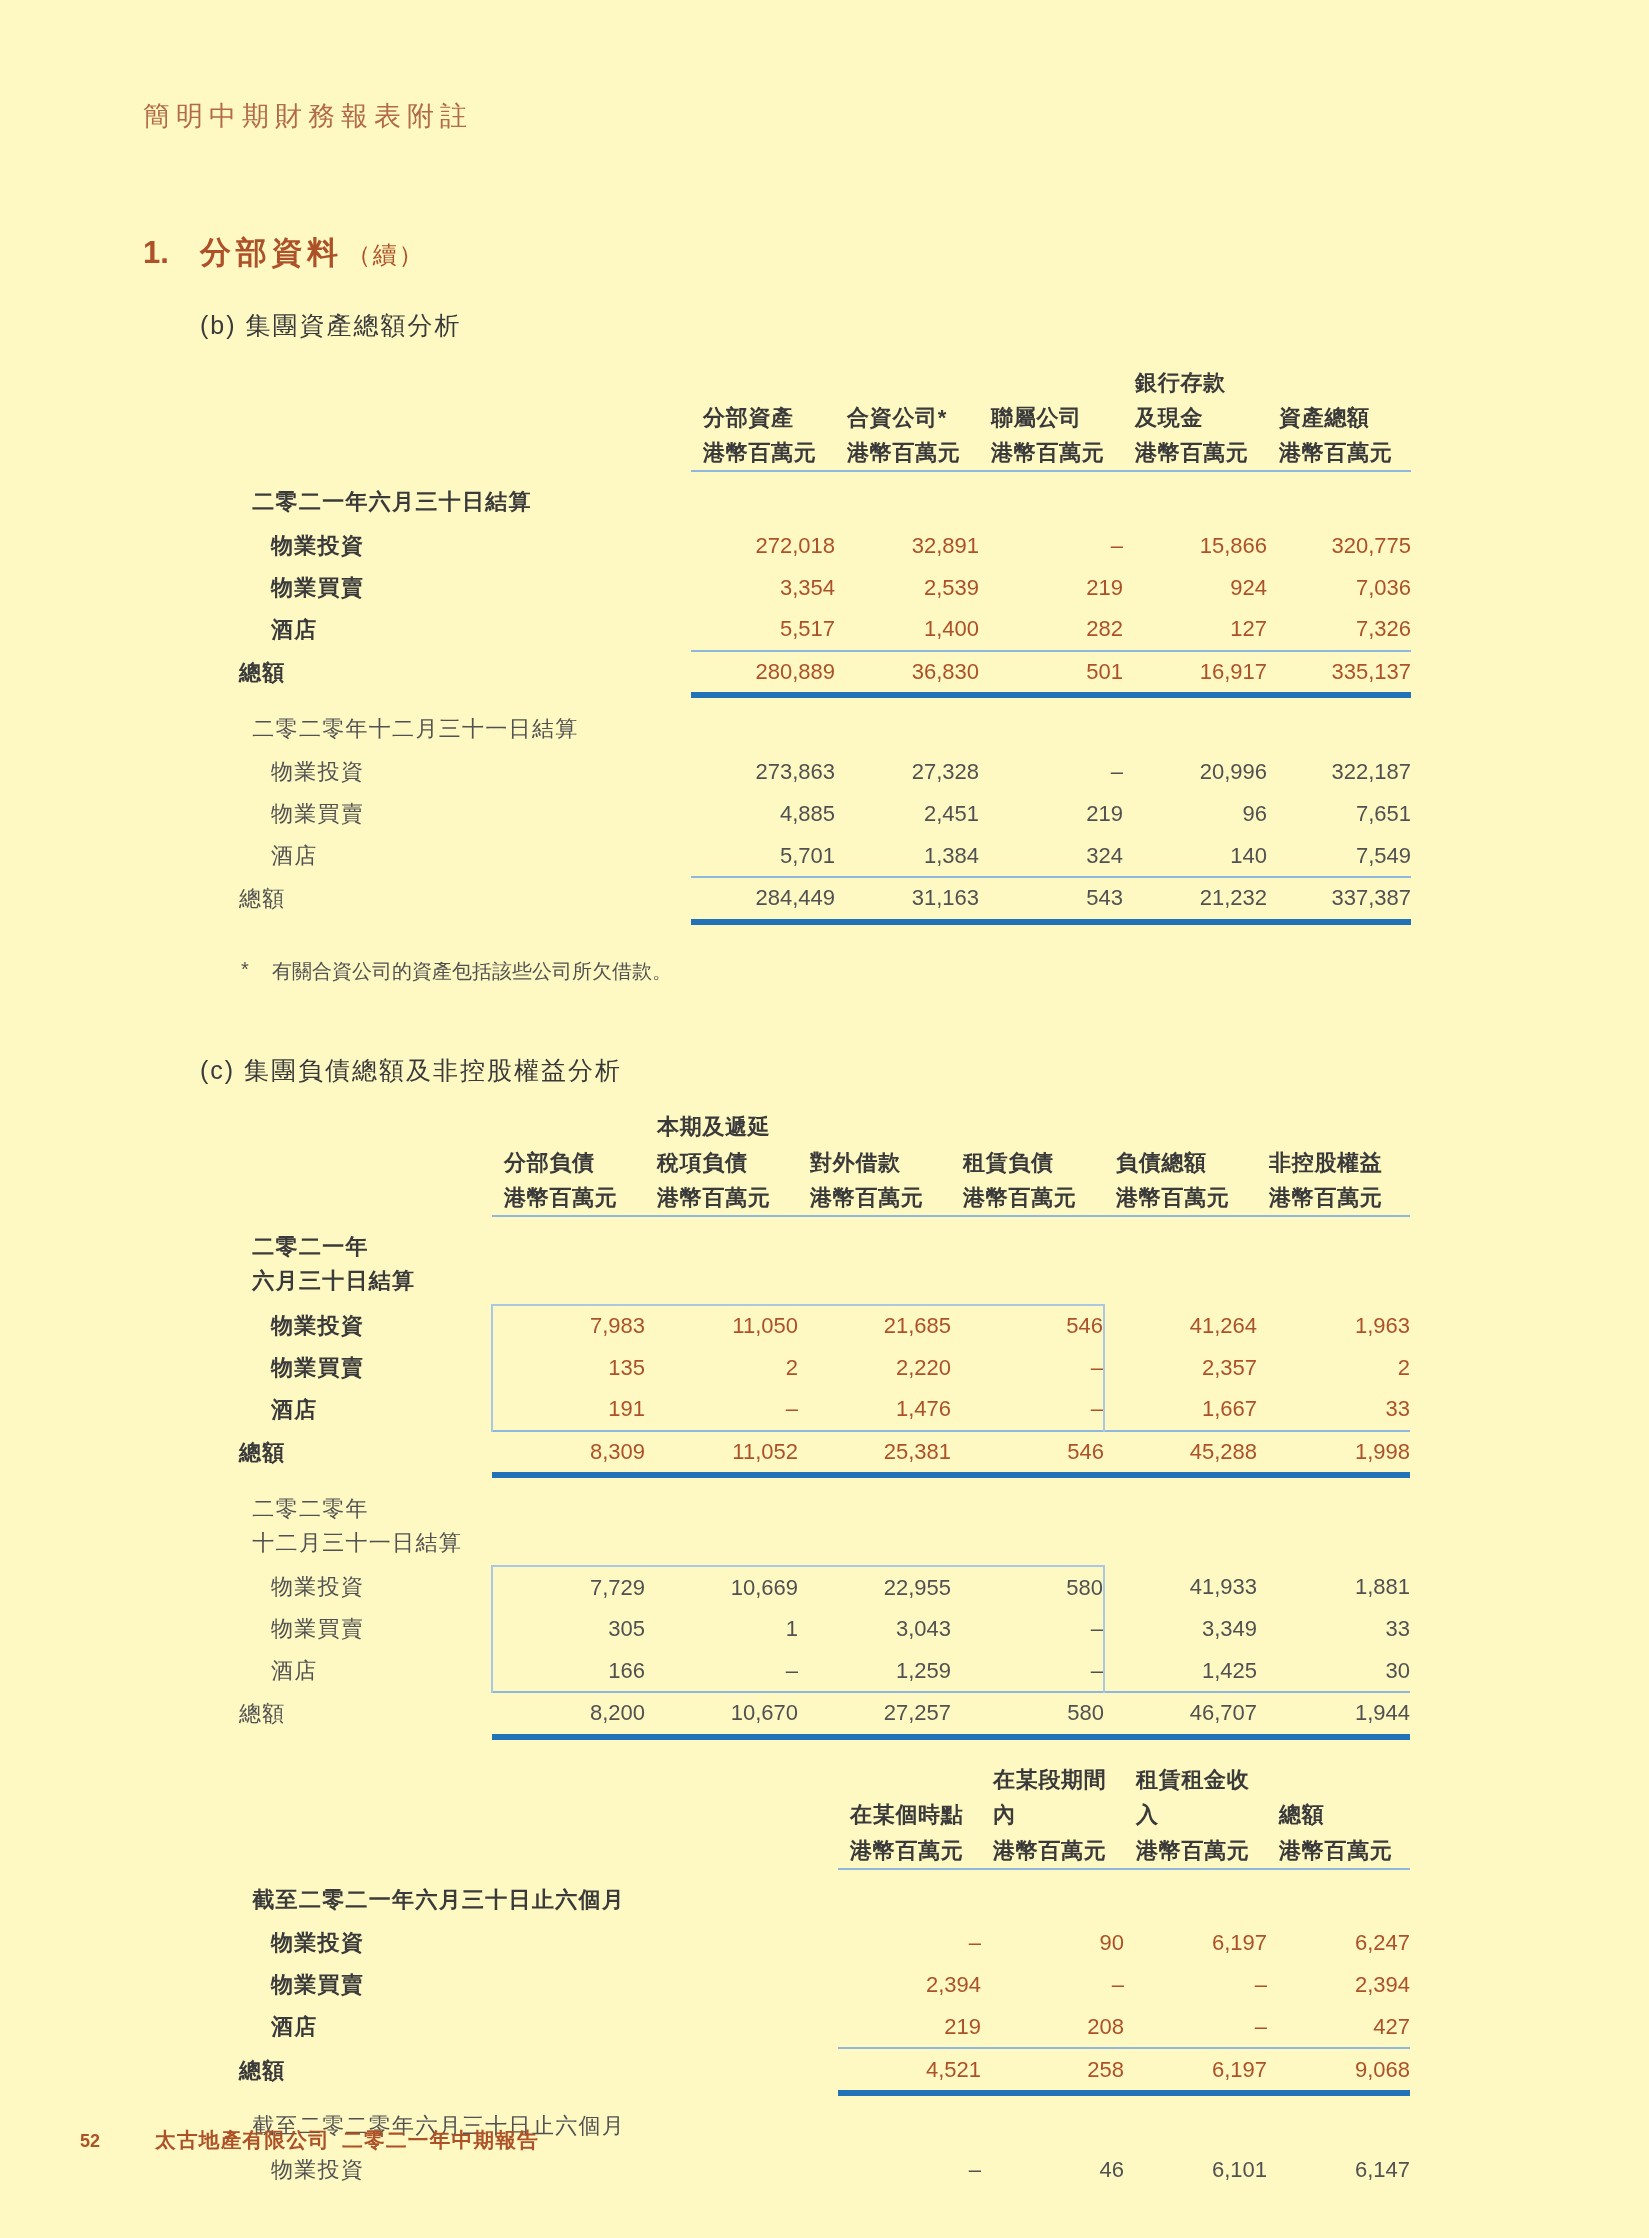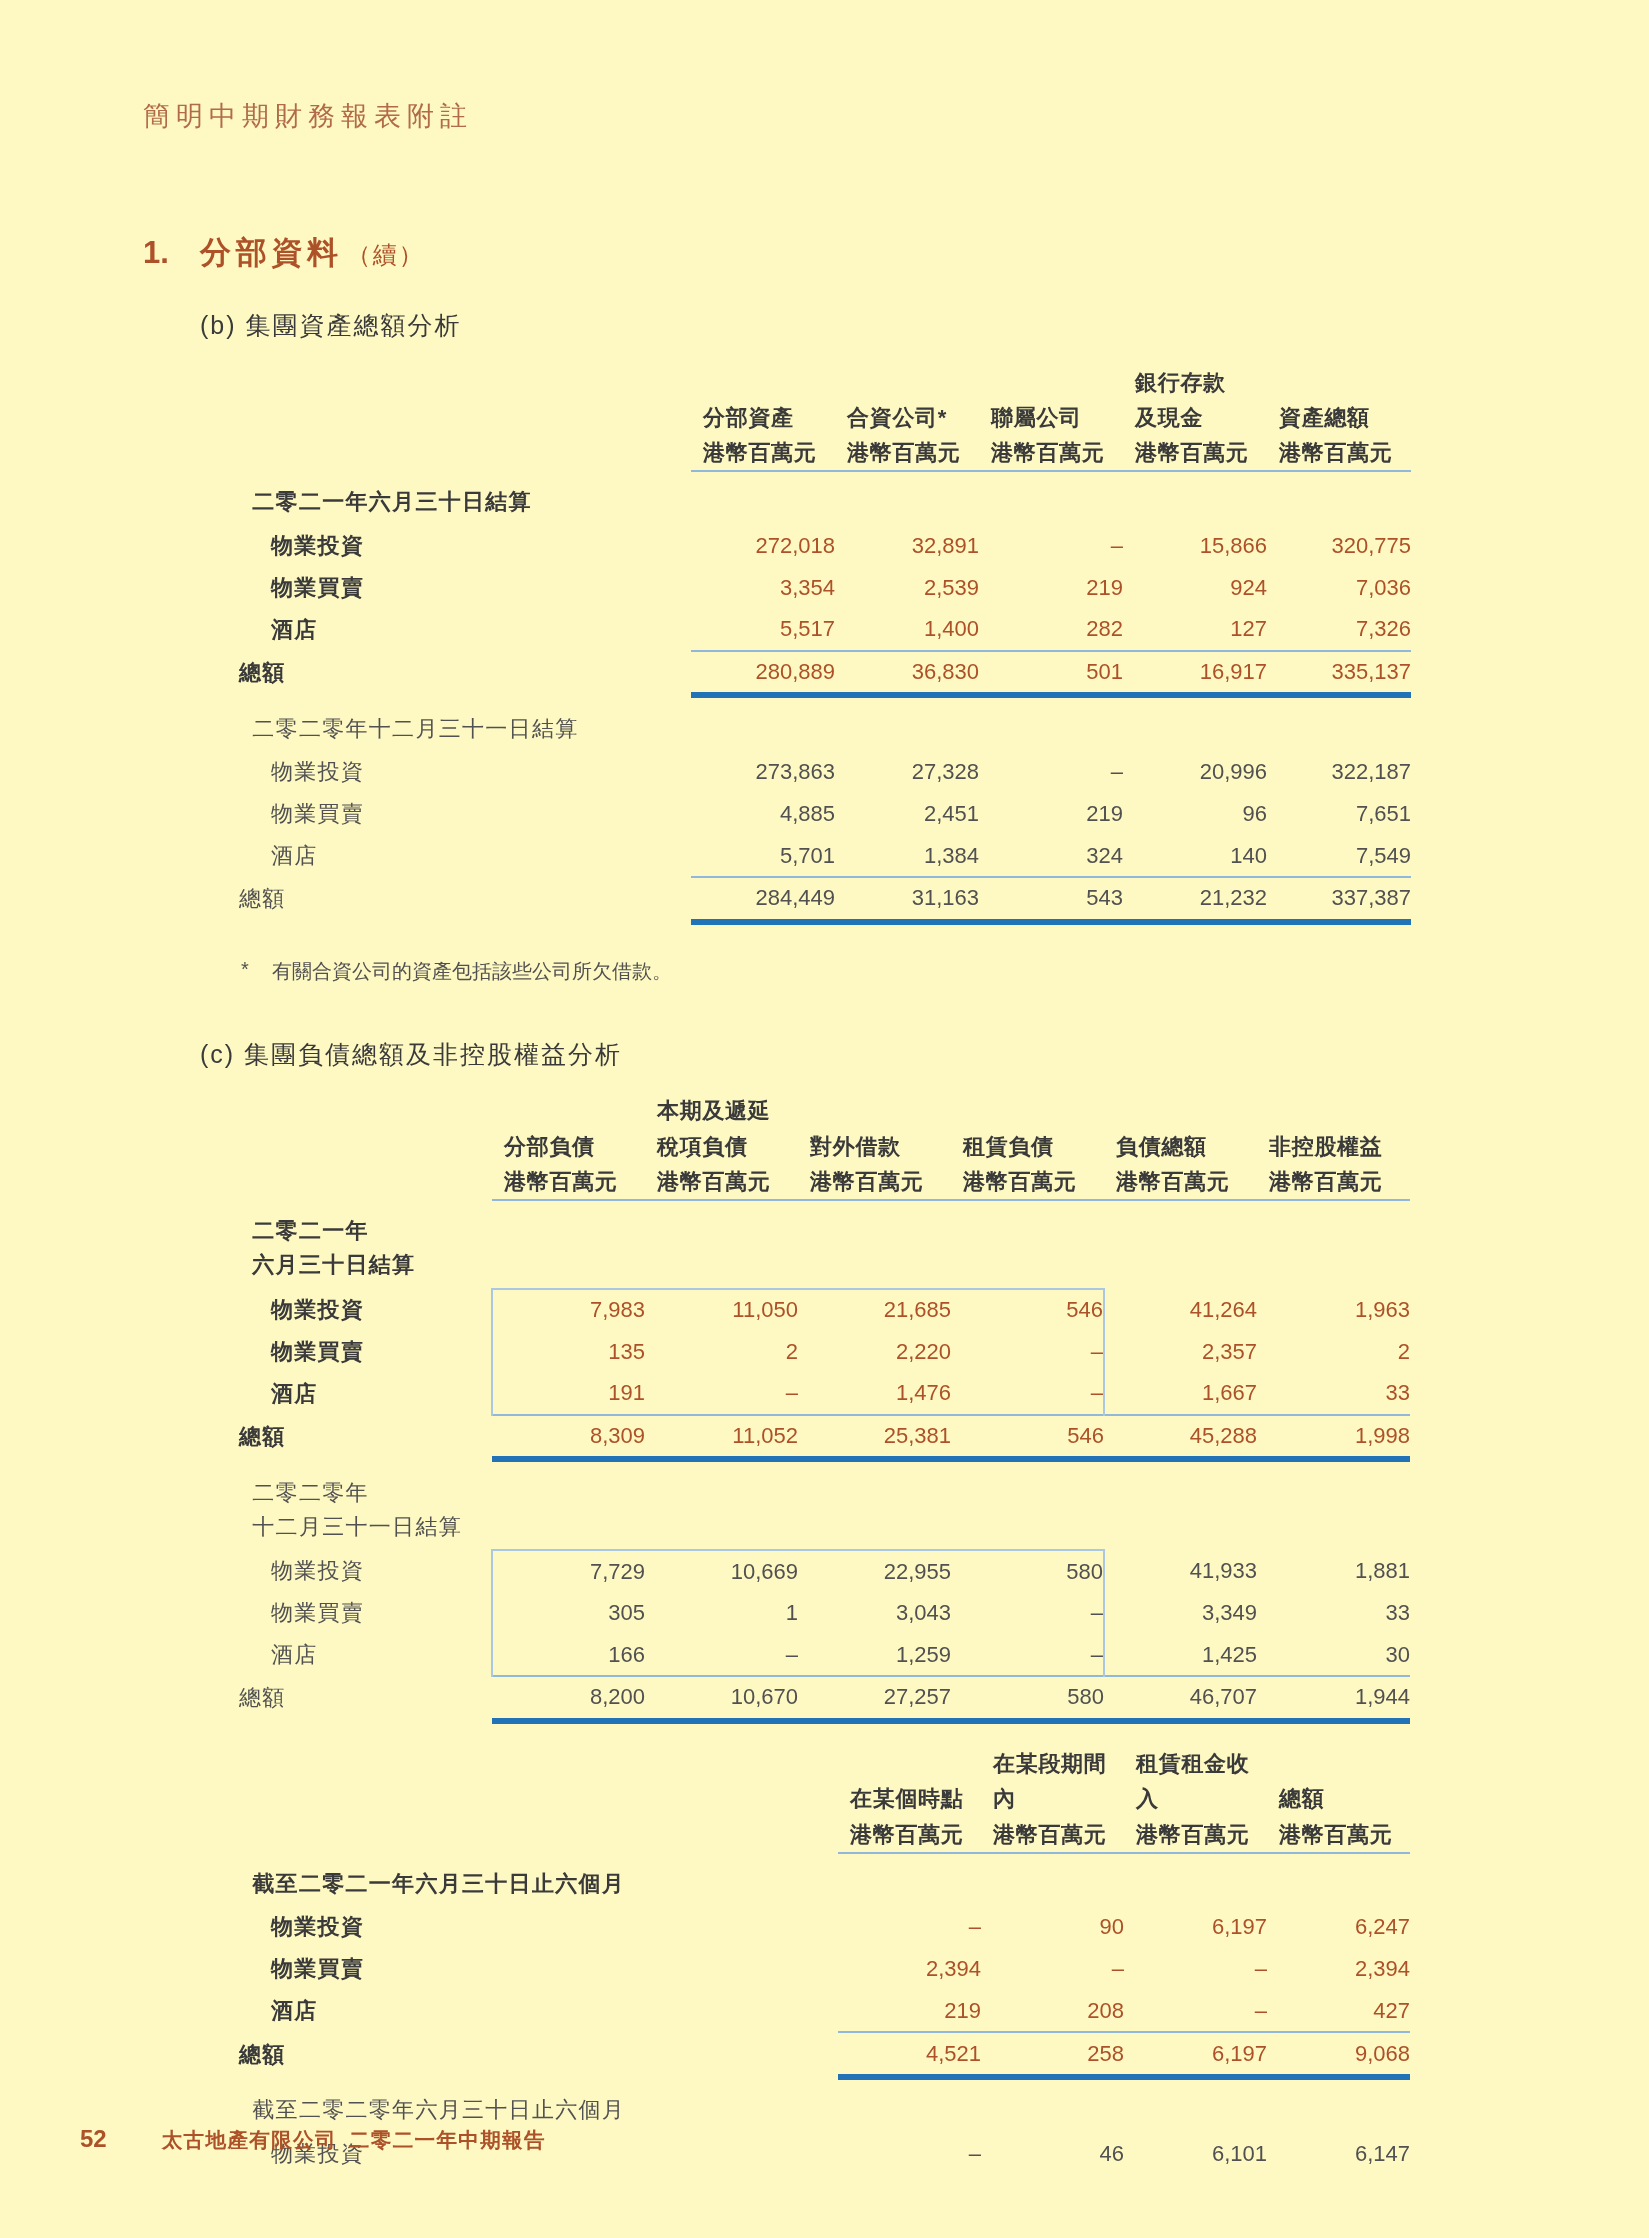--- a/index.html
+++ b/index.html
@@ -46,21 +46,21 @@
     border-top:2px solid var(--line_thin);
     border-bottom:6px solid var(--line_thick);
     padding-top:7.3px; padding-bottom:7.3px;
   }
   td.bt{ border-top:2px solid var(--line_box); }
   td.bl{ border-left:2px solid var(--line_box); }
   td.br{ border-right:2px solid var(--line_box); }
   .footnote{ margin:33px 0 0 241px; font-size:20px; color:var(--text_gray); display:flex; }
   .footnote .mark{ width:31px; }
   .footer{ position:absolute; left:80px; bottom:85px; display:flex; align-items:baseline; }
-  .footer .pageno{ font-size:24px; font-weight:700; color:var(--accent); }
+  .footer .pageno{ font-size:18px; font-weight:700; color:var(--accent); }
   .footer .company{ margin-left:55px; font-size:20.6px; font-weight:700; color:var(--accent); letter-spacing:1.3px; }
   .footer .report{ margin-left:12px; font-size:20.6px; font-weight:700; color:var(--accent); letter-spacing:1.3px;margin-top:38px; }
 </style>
 </head>
 <body>
 
 <div class="page">
 
   <div class="doc-header">簡明中期財務報表附註</div>
 
@@ -177,21 +177,21 @@
           </tr>
         </tbody>
     </table>
   </div>
 
   <div class="footnote">
     <span class="mark">*</span>
     <span>有關合資公司的資產包括該些公司所欠借款。</span>
   </div>
 
-  <div class="sub" style="margin-top:53px">(c) 集團負債總額及非控股權益分析</div>
+  <div class="sub" style="margin-top:69px">(c) 集團負債總額及非控股權益分析</div>
 
   <div class="tblwrap">
     <table>
       <colgroup>
         <col style="width:253px">
           <col style="width:153px">
           <col style="width:153px">
           <col style="width:153px">
         <col style="width:153px">
           <col style="width:153px">

